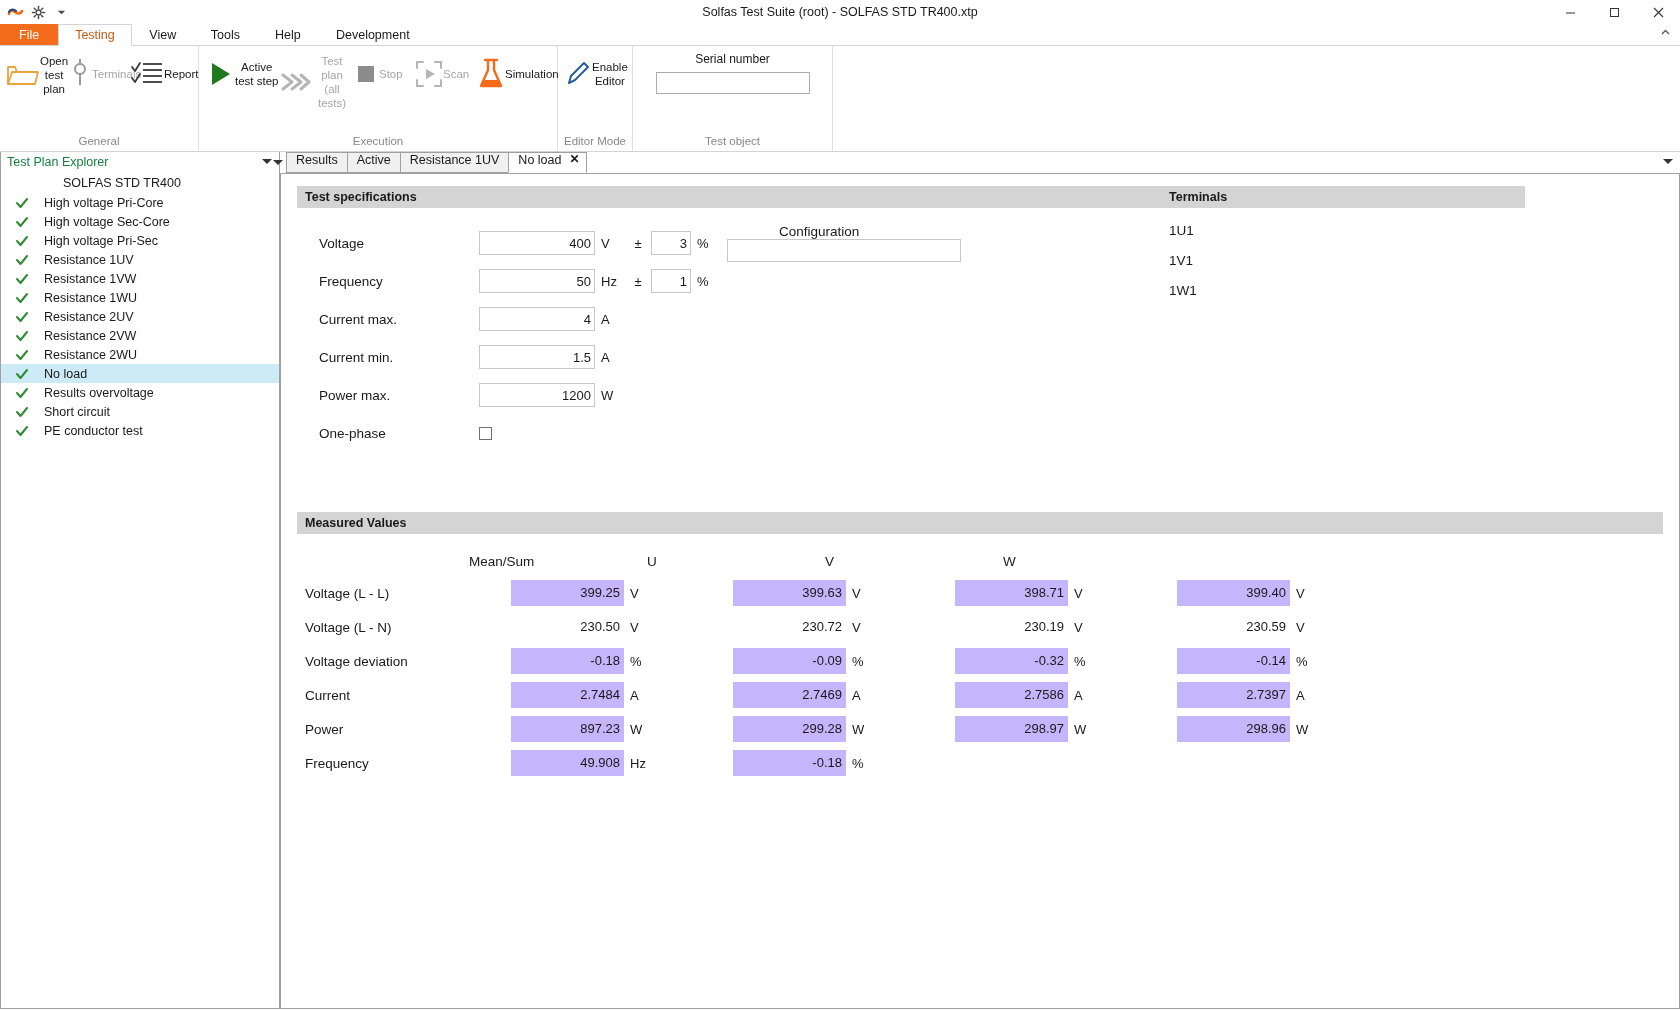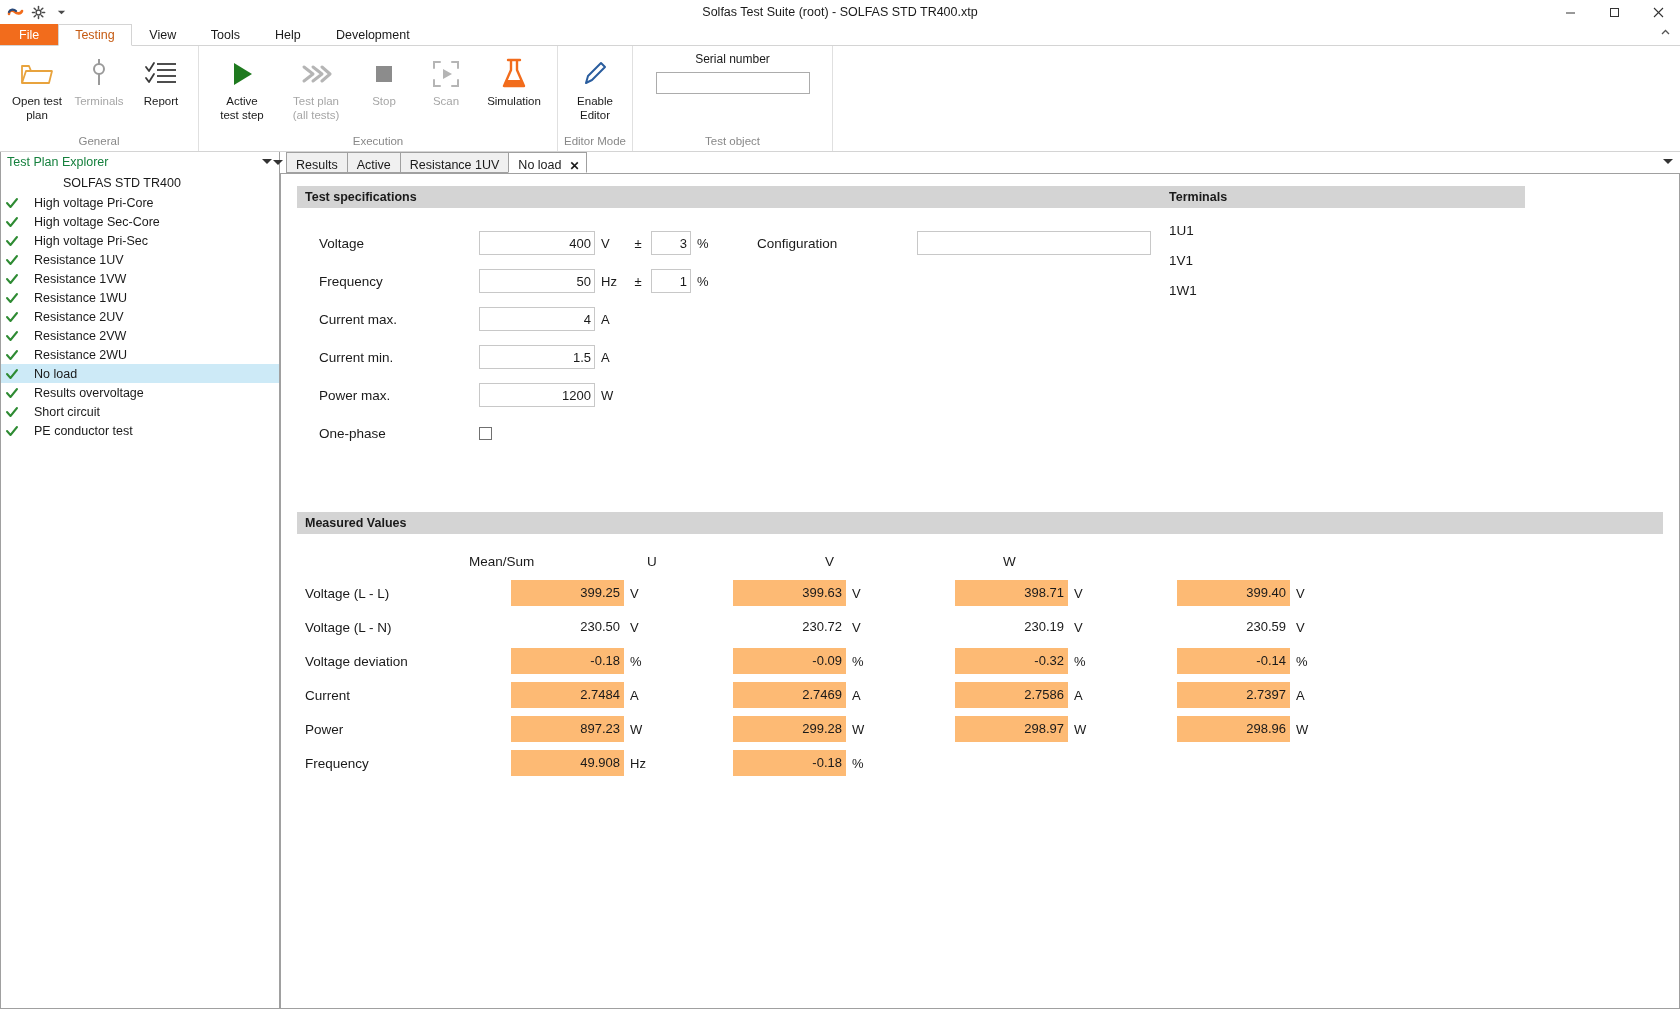--- a/index.html
+++ b/index.html
@@ -89,21 +89,21 @@
   .rgroup-items { display: flex; align-items: flex-start; height: 80px; }
   .rgroup-label {
     text-align: center;
     font-size: 11.5px;
     color: #888888;
     height: 16px;
     line-height: 16px;
   }
   .rbtn {
     width: 62px;
-    display: flex; flex-direction: column; align-items: center;
+    display: flex; flex-direction: row; align-items: center;
     padding-top: 4px;
     font-size: 11.5px;
     color: #1a1a1a;
     line-height: 14px;
     text-align: center;
   }
   .rbtn.wide { width: 74px; }
   .rbtn.disabled { color: #a6a6a6; }
   .rbtn .glyph { height: 40px; display: flex; align-items: center; justify-content: center; }
   .rbtn .lbl { white-space: pre-line; }
@@ -151,21 +151,21 @@
   .tree { padding-top: 2px; }
   .tree-root {
     font-size: 12.5px;
     color: #1a1a1a;
     padding: 2px 0 2px 62px;
     line-height: 15px;
   }
   .tree-item {
     display: flex; align-items: center;
     height: 19px;
-    padding-left: 4px;
+    padding-left: 14px;
     font-size: 12.5px;
     color: #1a1a1a;
   }
   .tree-item.selected { background: #cdeaf7; }
   .tree-check {
     width: 20px; display: inline-flex; align-items: center; justify-content: flex-start;
     color: #2e8b33;
   }
   .tree-label { padding-left: 9px; }
 
@@ -184,21 +184,21 @@
     position: relative;
     padding-left: 6px;
     border-bottom: 1px solid #a0a0a0;
   }
   .tabstrip .navcaret {
     position: absolute; left: -8px; top: 4px;
     font-size: 9px; color: #333;
   }
   .dtab {
     height: 21px;
-    display: flex; align-items: flex-end;
+    display: flex; align-items: flex-start;
     padding: 0 9px;
     font-size: 12.5px;
     color: #1a1a1a;
     border: 1px solid #a0a0a0;
     background: #f0f0f0;
     margin-right: -1px;
   }
   .dtab.active {
     background: #ffffff;
     border-bottom: 1px solid #ffffff;
@@ -323,21 +323,21 @@
   }
   .mv-val {
     width: 113px;
     text-align: right;
     font-size: 13px;
     color: #1a1a1a;
     padding-right: 4px;
     line-height: 26px;
     height: 26px;
   }
-  .mv-val.ok { background: #fdba74; }
+  .mv-val.ok { background: #c4b5fd; }
   .mv-unit {
     padding-left: 6px;
     font-size: 13px;
     color: #1a1a1a;
   }
   .mv-cell.empty .mv-val { background: transparent; }
 
   .spec-block { padding-left: 2px; }
   .flexrow { display: flex; }
 </style>
@@ -719,21 +719,21 @@
                     <input class="numbox" type="text" value="1200" style="">
                     <span class="unit">W</span>
                   </div>
                 </div>
               <div class="row-spec">
                 <div class="spec-label">One-phase</div>
                 <span class="chkbox"></span>
               </div>
             </div>
             <div style="padding-top:16px; display:flex; align-items:flex-start;">
-              <div class="row-spec" style="height:38px;">
+              <div class="row-spec" style="height:38px;flex-direction:column;">
                 <span class="cfg-label">Configuration</span>
                 <input class="cfg-input" type="text" value="" style="">
               </div>
             </div>
           </div>
         </div>
 
         <div style="width:380px; padding-right:16px;">
           <div class="sec-header">Terminals</div>
           <div style="padding-top:8px;" id="terminal-items">

